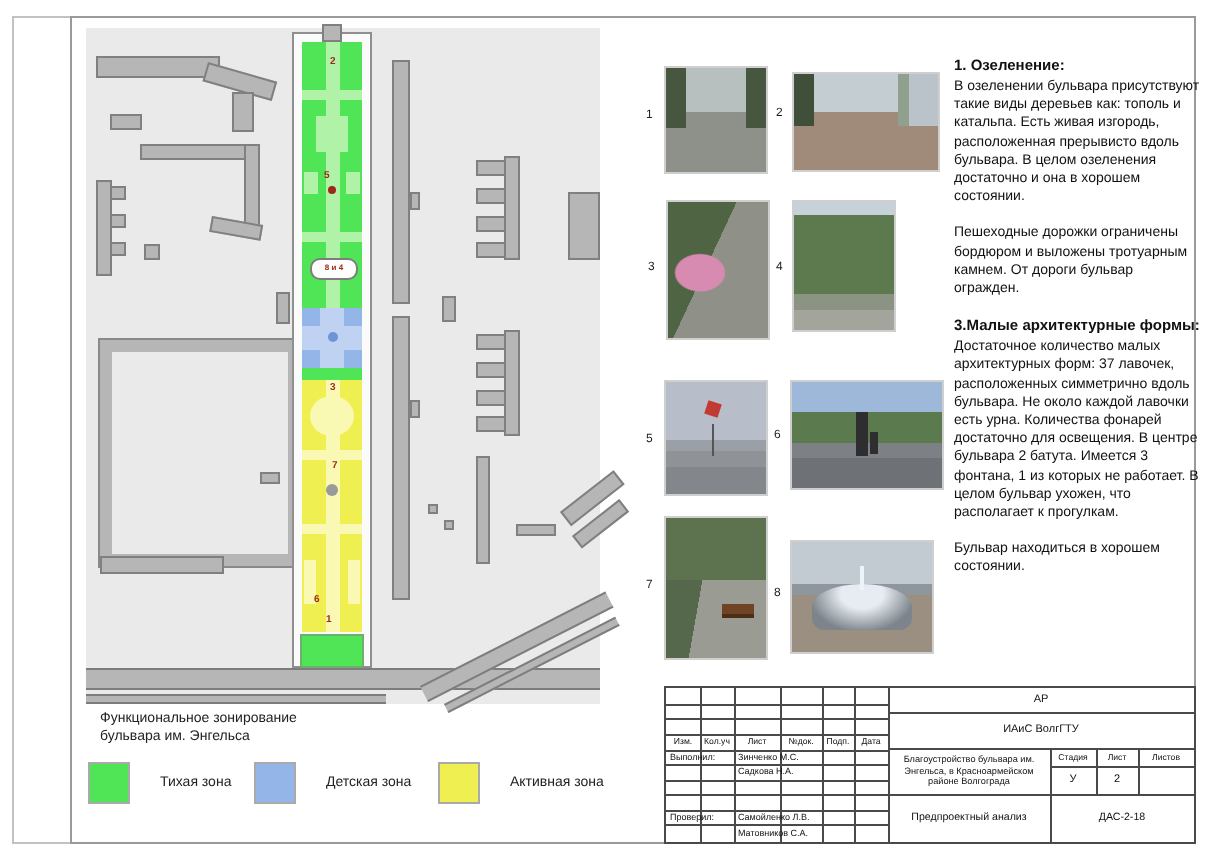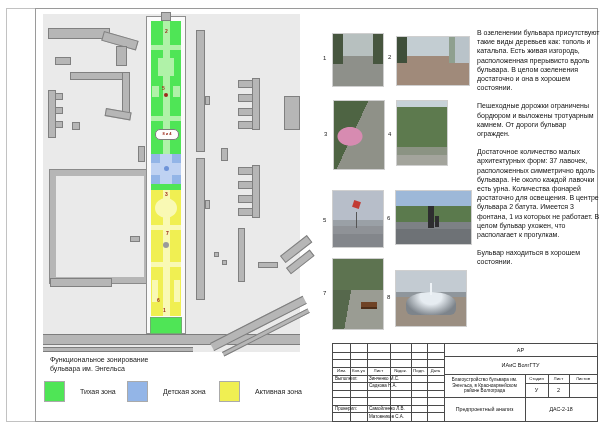--- a/index.html
+++ b/index.html
@@ -186,22 +186,24 @@
   </div>
 
   <div class="abs photo-num" style="left:387px;top:294px;">8</div>
   <div class="abs photo" style="left:395px;top:270px;width:72px;height:57px;
        background:linear-gradient(#c3cbd2 0 38%,#8f969c 38% 48%,#9b8f82 48% 100%);">
     <div style="position:absolute;left:14%;top:38%;width:72%;height:42%;border-radius:50% 50% 6px 6px;background:radial-gradient(ellipse at 50% 20%,#e6ecf1 0 30%,#7d848b 75%);"></div>
     <div style="position:absolute;left:49%;top:22%;width:2px;height:12px;background:#eef3f7;"></div>
   </div>
 
   <div class="abs analysis">
+    <h3>1. Озеленение:</h3>
     <p>В озеленении бульвара присутствуют такие виды деревьев как: тополь и катальпа. Есть живая изгородь, расположенная прерывисто вдоль бульвара. В целом озеленения достаточно и она в хорошем состоянии.</p>
     <p>Пешеходные дорожки ограничены бордюром и выложены тротуарным камнем. От дороги бульвар огражден.</p>
+    <h3>3.Малые архитектурные формы:</h3>
     <p>Достаточное количество малых архитектурных форм: 37 лавочек, расположенных симметрично вдоль бульвара. Не около каждой лавочки есть урна. Количества фонарей достаточно для освещения. В центре бульвара 2 батута. Имеется 3 фонтана, 1 из которых не работает. В целом бульвар ухожен, что  располагает к прогулкам.</p>
     <p>Бульвар находиться в хорошем состоянии.</p>
   </div>
 
   <div class="abs stamp">
 
     <div class="sline" style="left:17px;top:0;width:1px;height:77px;"></div>
     <div class="sline" style="left:34px;top:0;width:1px;height:77px;"></div>
     <div class="sline" style="left:57px;top:0;width:1px;height:77px;"></div>
     <div class="sline" style="left:78px;top:0;width:1px;height:77px;"></div>

